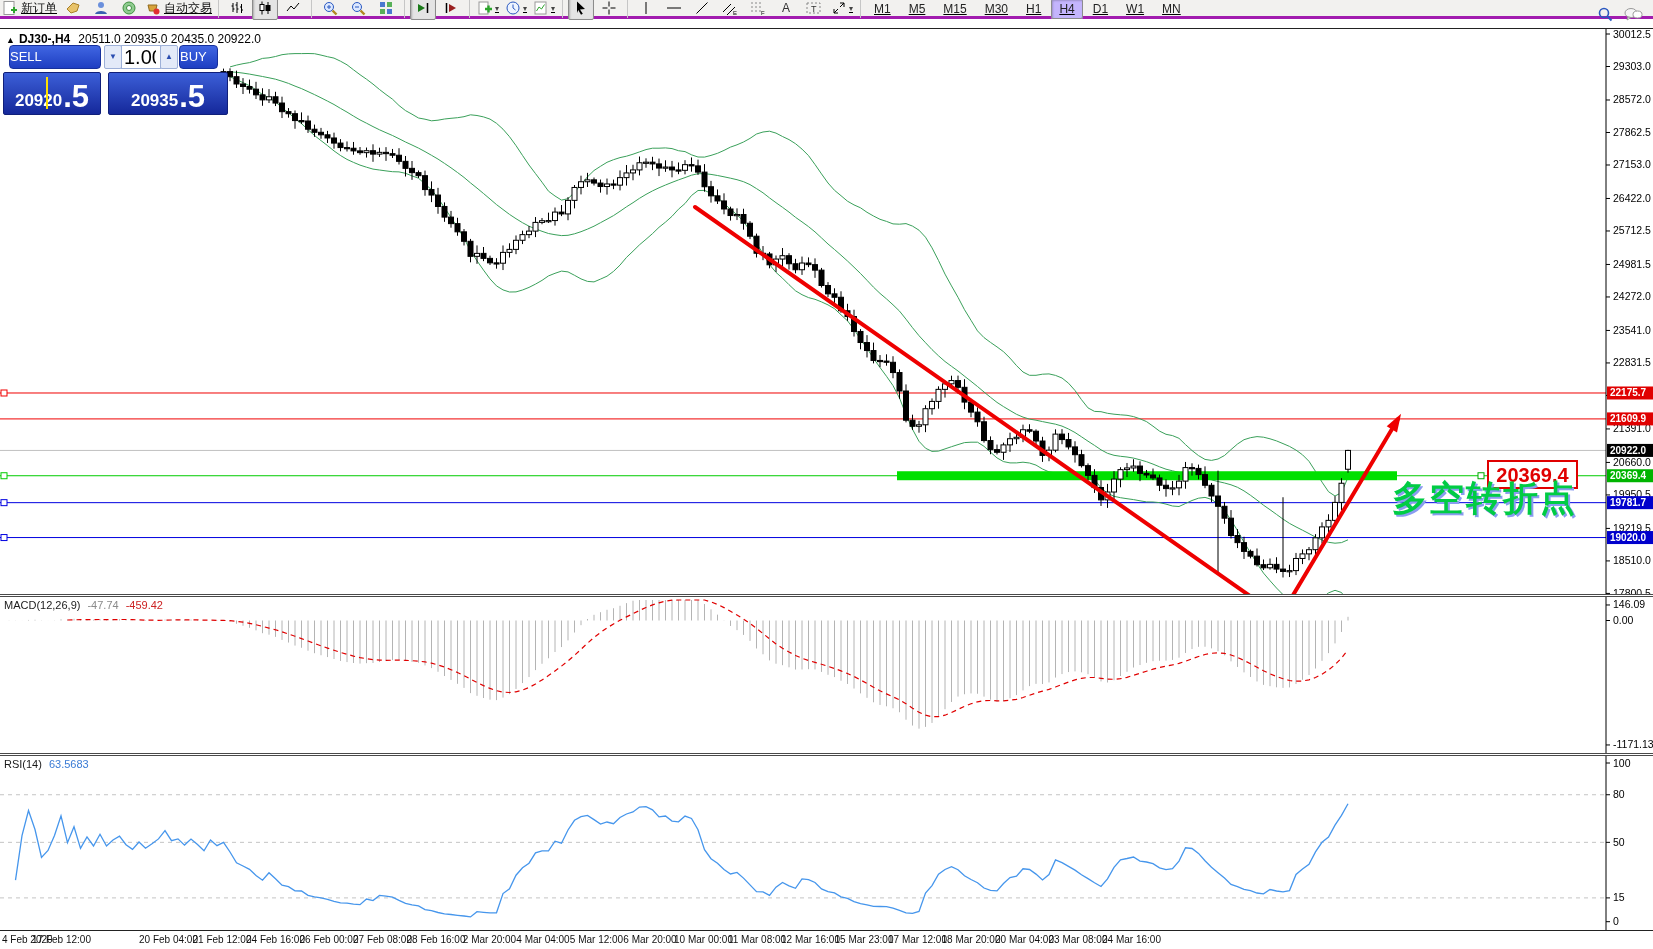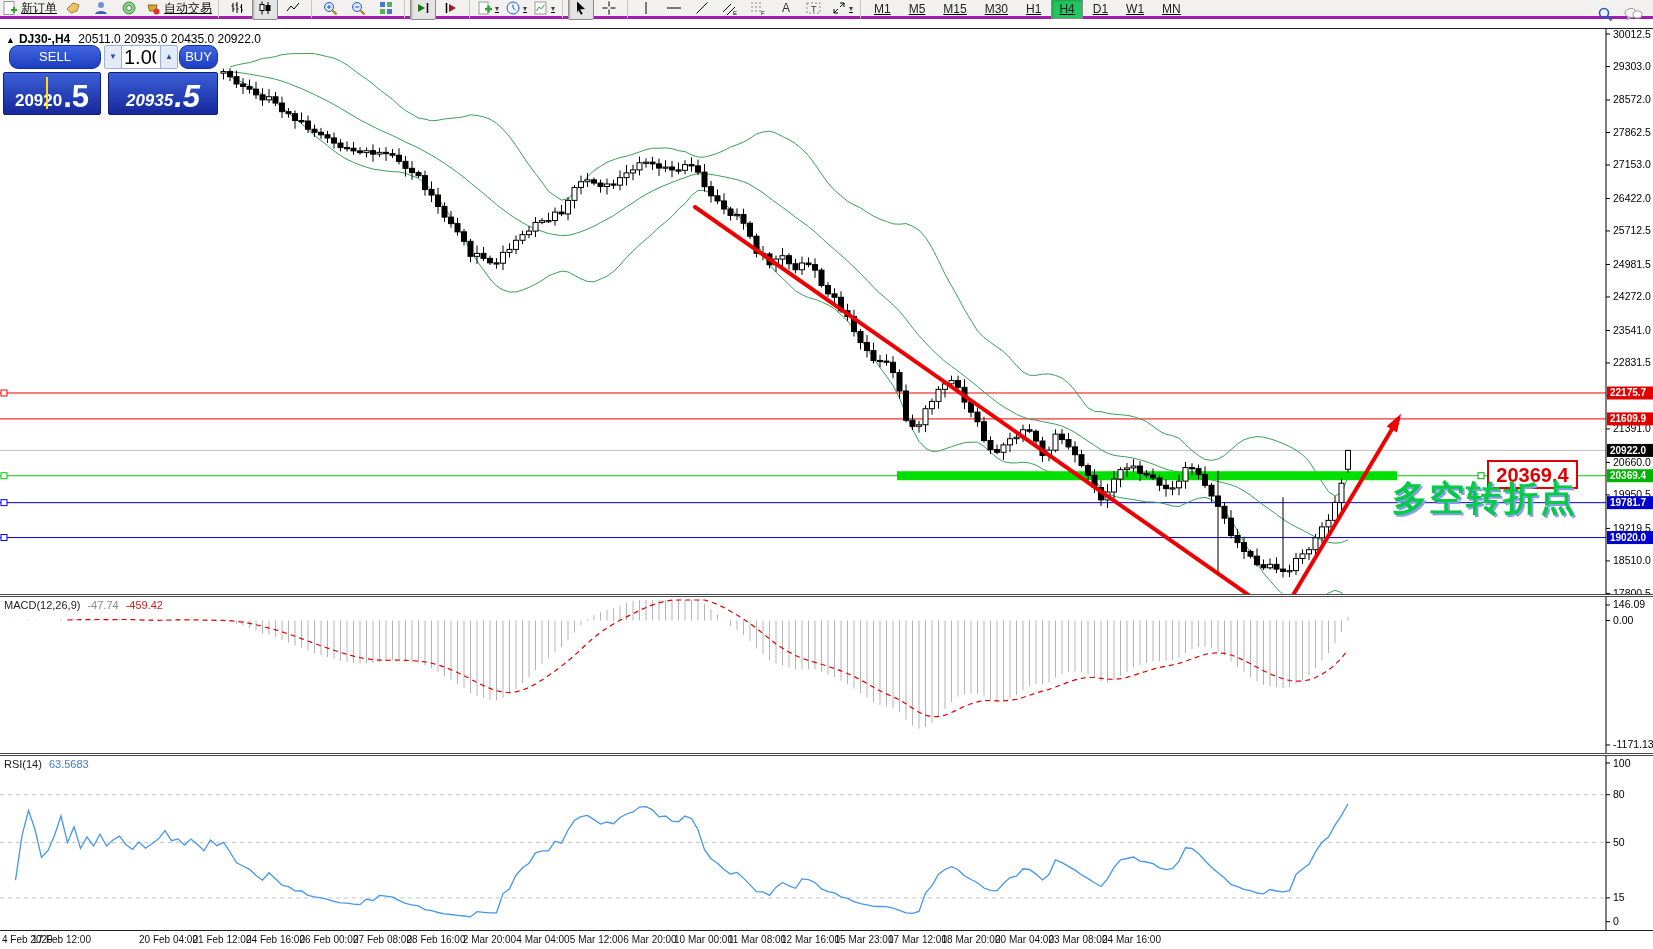--- a/index.html
+++ b/index.html
@@ -8,21 +8,21 @@
   
   .toolbar{position:absolute;left:0;top:0;width:1653px;height:19px;background:#f2f1ef;
            border-bottom:3px solid #a21caf;display:flex;align-items:center;padding-left:0;box-sizing:border-box;text-decoration:underline;}
   .tb-btn{display:inline-flex;align-items:center;justify-content:center;height:22px;min-width:24px;
           margin:0 1px;border:1px solid transparent;border-radius:2px;cursor:default;color:#222;font-size:12px;}
   .tb-btn.pressed{border:1px solid #8c8c8c;background:#e4e4e4;box-shadow:inset 1px 1px 2px rgba(0,0,0,.25);}
   .tb-sep{width:1px;height:20px;background:#c6c6c6;margin:0 4px;}
   .tb-label{font-size:12px;color:#111;margin-left:3px;white-space:nowrap;}
   .caret{font-size:8px;color:#444;margin-left:2px;}
   .tf-btn{font-size:12px;color:#222;padding:2px 7px;height:18px;line-height:18px;border:1px solid transparent;border-radius:2px;margin:0 1px;}
-  .tf-btn.active{border:1px solid #8c8c8c;background:#22c55e;box-shadow:inset 1px 1px 2px rgba(0,0,0,.2);}
+  .tf-btn.active{border:1px solid #8c8c8c;background:#c4b5fd;box-shadow:inset 1px 1px 2px rgba(0,0,0,.2);}
   .tb-right{position:absolute;right:6px;top:2px;display:flex;align-items:center;}
   
   .chart-win{position:absolute;left:0;top:28px;width:1653px;height:566px;background:#fff;border-top:1px solid #222;}
   .sep{position:absolute;left:0;width:1653px;height:3px;background:#fff;border-top:1px solid #4a4a4a;border-bottom:1px solid #4a4a4a;box-sizing:border-box;}
   #sep1{top:594px;} #sep2{top:753px;}
   .macd-win{position:absolute;left:0;top:597px;width:1653px;height:156px;background:#fff;}
   .rsi-win{position:absolute;left:0;top:756px;width:1653px;height:174px;background:#fff;}
   .time-bar{position:absolute;left:0;top:930px;width:1653px;height:19px;background:#fff;border-top:1px solid #222;}
   .time-lbl{position:absolute;top:3px;font-size:10px;color:#111;white-space:nowrap;}
   svg{display:block;}
@@ -30,36 +30,36 @@
   .chart-title{position:absolute;left:6px;top:3px;font-size:12px;color:#000;}
   .chart-title .tri{font-size:9px;margin-right:4px;}
   .chart-title .sym{font-weight:bold;margin-right:8px;}
   
   .ind-label{position:absolute;left:4px;top:2px;font-size:11px;color:#1a1a1a;}
   .ind-label .v1{color:#8a8a8a;margin-left:7px;}
   .ind-label .v2{color:#cc2222;margin-left:7px;}
   .ind-label .vb{color:#3a7bd5;margin-left:7px;}
   
   .trade-panel{position:absolute;left:1px;top:16px;width:220px;height:90px;}
-  .tp-btn{position:absolute;background:linear-gradient(#4066e2,#1e3ec2);border:1px solid #16309c;border-radius:9px;
-          color:#fff;text-align:center;box-sizing:border-box;}
+  .tp-btn{position:absolute;background:linear-gradient(#4066e2,#1e3ec2);border:1px solid #16309c;border-radius:4px;
+          color:#fff;box-sizing:border-box;}
   .tp-sell,.tp-buy{top:0;height:24px;font-size:13px;line-height:22px;}
   .tp-sell{left:8px;width:92px;}
   .tp-buy{left:178px;width:39px;}
   .tp-spin{position:absolute;top:0;height:24px;width:18px;background:#e3eafб;background:#e3eaf8;border:1px solid #9db0d8;border-radius:2px;
            color:#2a4db0;font-size:8px;line-height:22px;text-align:center;box-sizing:border-box;}
   .tp-spin.down{left:103px;} .tp-spin.up{left:159px;}
   .tp-vol{position:absolute;left:120px;top:0;width:40px;height:24px;border:1px solid #9db0d8;background:#fff;
           font-size:20px;color:#000;text-align:right;padding-right:4px;box-sizing:border-box;font-family:"Liberation Sans",sans-serif;}
   .tp-price{position:absolute;top:27px;height:43px;background:linear-gradient(#3c5fd8,#15289a);border:1px solid #101f7a;border-radius:2px;
             color:#fff;display:flex;align-items:flex-end;justify-content:center;box-sizing:border-box;padding-bottom:3px;}
   .tp-price .small{font-size:17px;font-weight:bold;line-height:20px;}
   .tp-price .big{font-size:31px;font-weight:bold;line-height:28px;margin-left:1px;}
   .tp-price-sell{left:2px;width:98px;}
-  .tp-price-buy{left:107px;width:110px;font-style:italic;}
+  .tp-price-buy{left:107px;width:120px;}
   .tp-caret{position:absolute;left:45px;top:32px;width:2px;height:32px;background:#ffe000;}
   
   .ann-box{position:absolute;left:1487px;top:431px;width:91px;height:29px;border:2px solid #e00000;background:#fff;
            color:#e00000;font-size:20px;font-weight:bold;text-align:center;line-height:27px;box-sizing:border-box;}
   .ann-cn{position:absolute;left:1392px;top:446px;font-size:35px;font-weight:bold;color:#00cc44;
           text-shadow:2px 2px 0 #8a9cf0;letter-spacing:2px;white-space:nowrap;}
   .ico{display:block;}
 </style>
 </head>
 <body>

